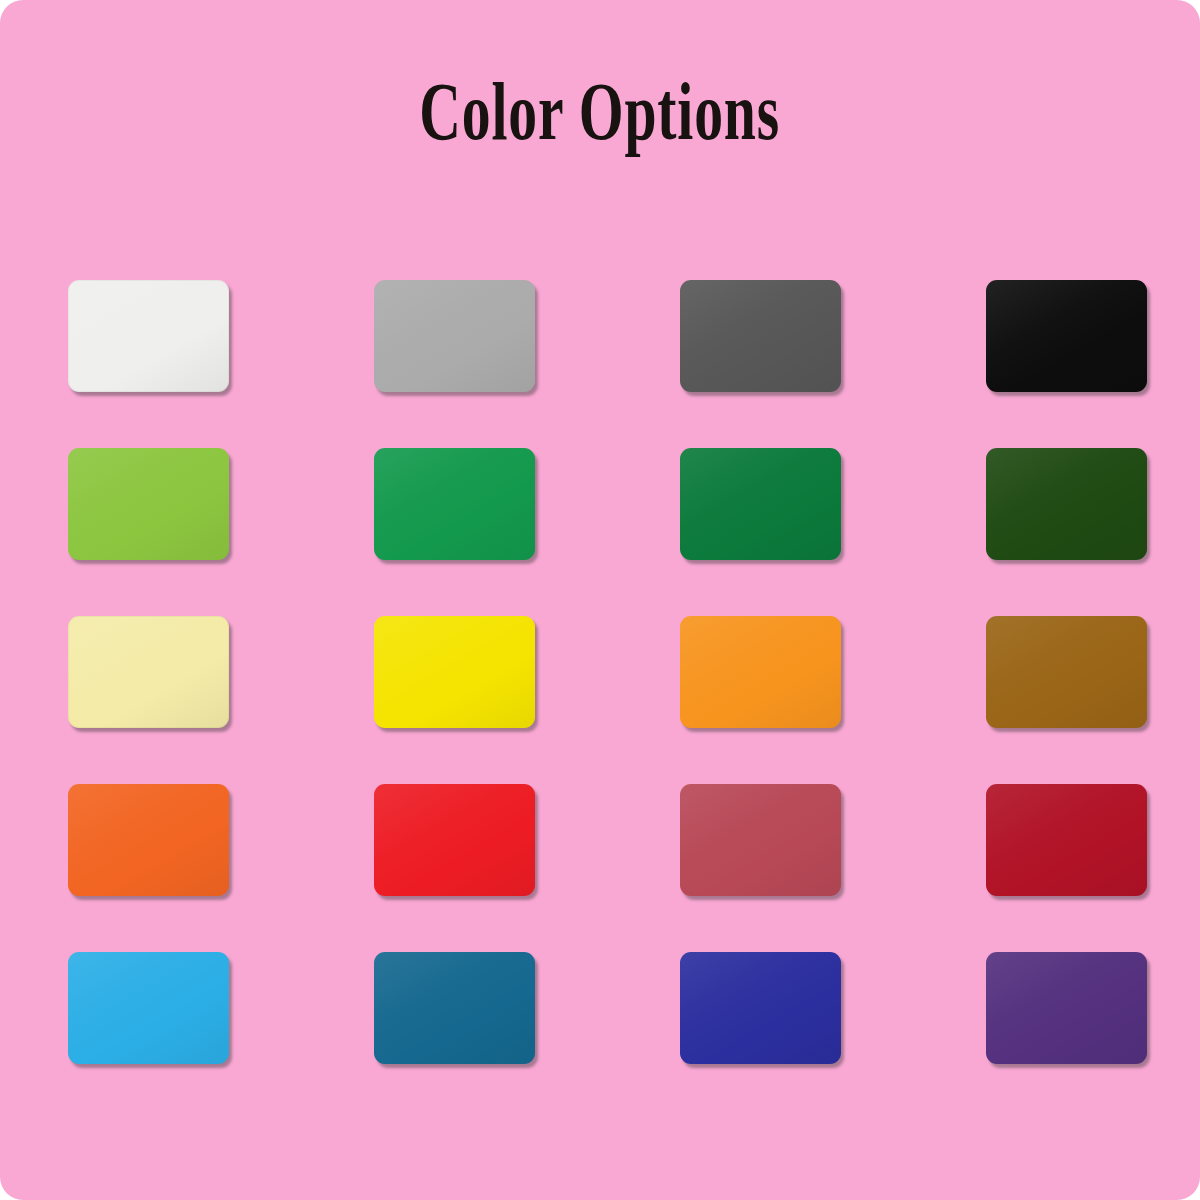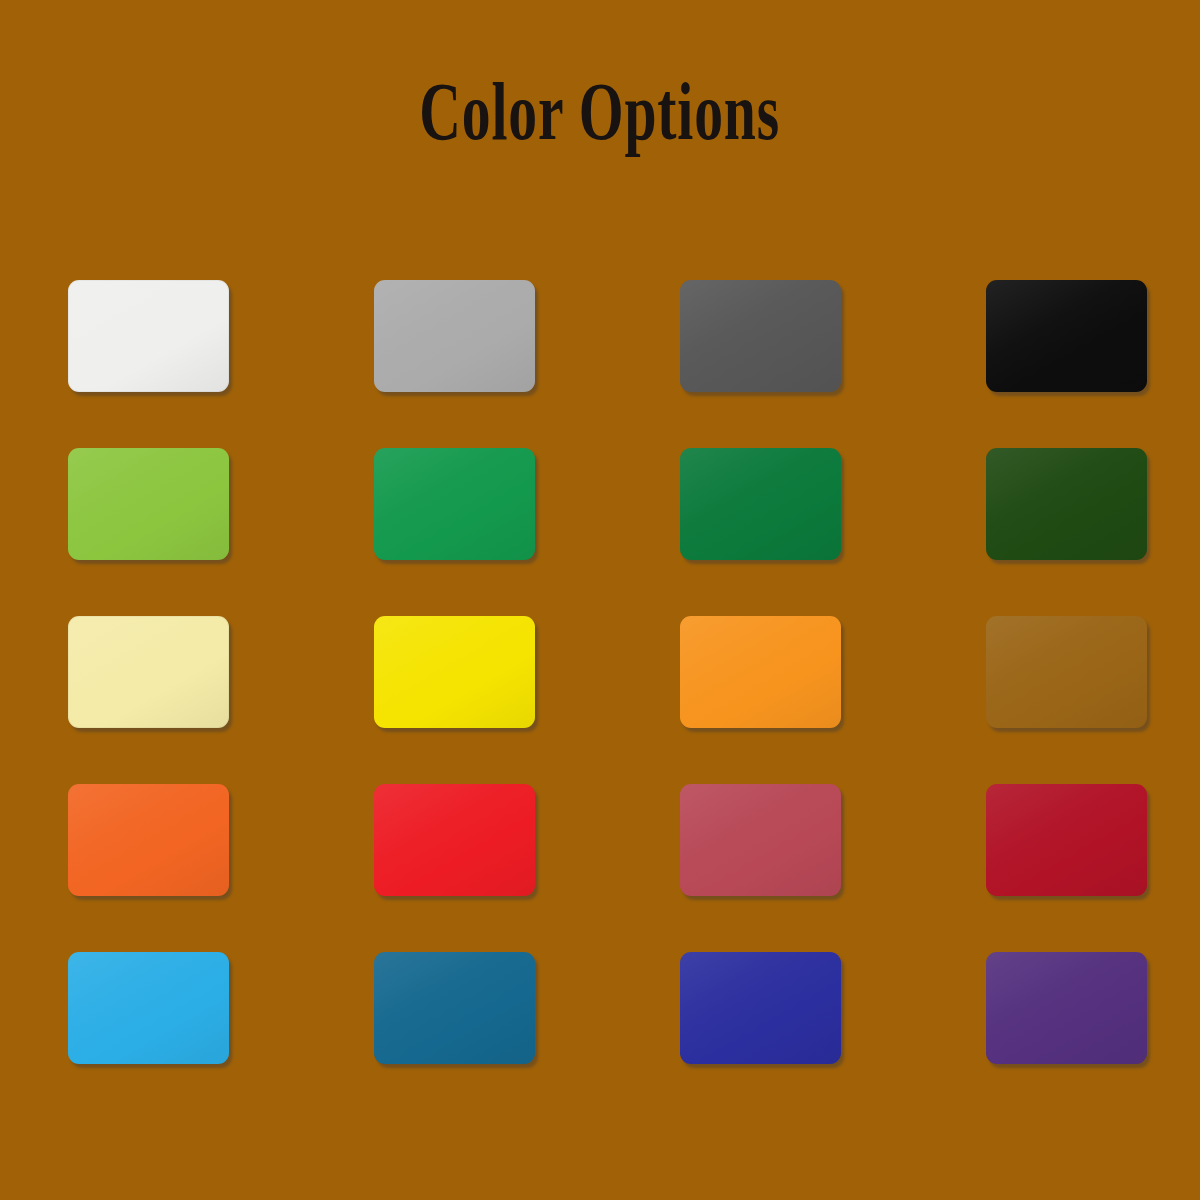--- a/index.html
+++ b/index.html
@@ -82,21 +82,21 @@
 
   
   .swatch.is-light {
     box-shadow: 3px 4px 3px rgba(60, 55, 58, 0.42),
                 inset 0 0 0 1px rgba(0, 0, 0, 0.045);
   }
 </style>
 </head>
 <body style="background: rgb(255, 255, 255);">
 
-<div id="page-root" style="background: #a16207;">
+<div id="page-root" style="background: #f9a8d4; border-radius: 23px;">
 
   <div class="title-wrap">
     <span class="page-title" style="color: rgb(24, 18, 16);">Color Options</span>
   </div>
 
   <div class="swatch-grid" id="swatch-grid">
       <div class="swatch is-light" title="White" style="background: rgb(239, 239, 237);"></div>
       <div class="swatch" title="Light Gray" style="background: rgb(171, 171, 171);"></div>
       <div class="swatch" title="Dark Gray" style="background: rgb(87, 87, 87);"></div>
       <div class="swatch" title="Black" style="background: rgb(13, 13, 13);"></div>

